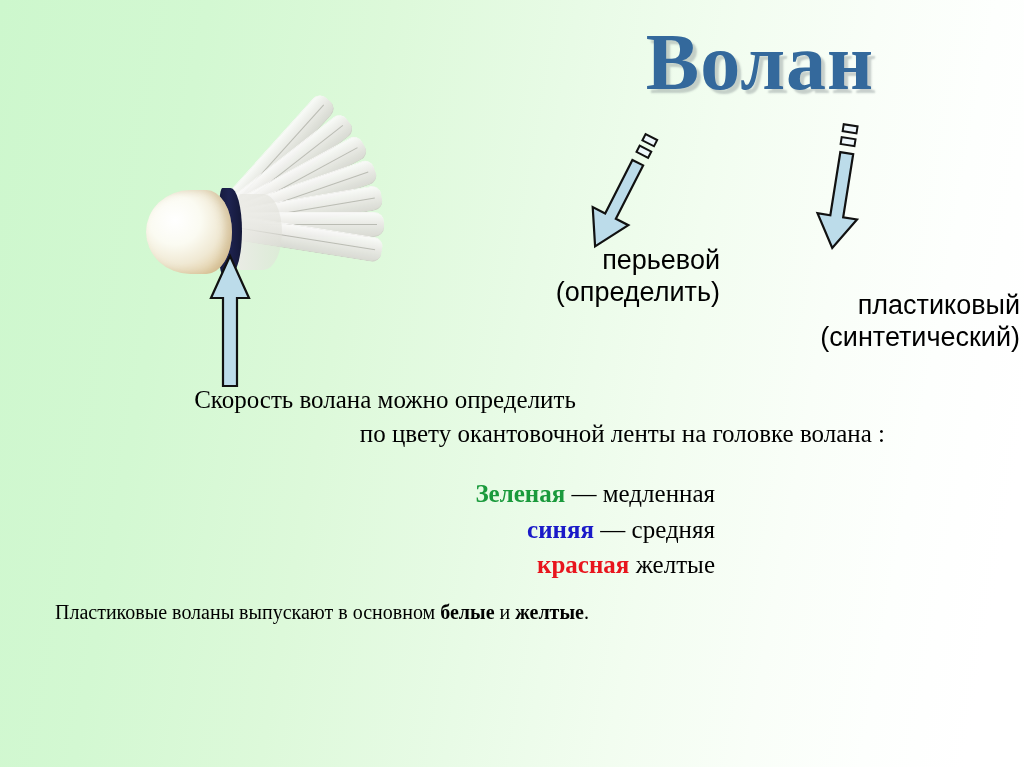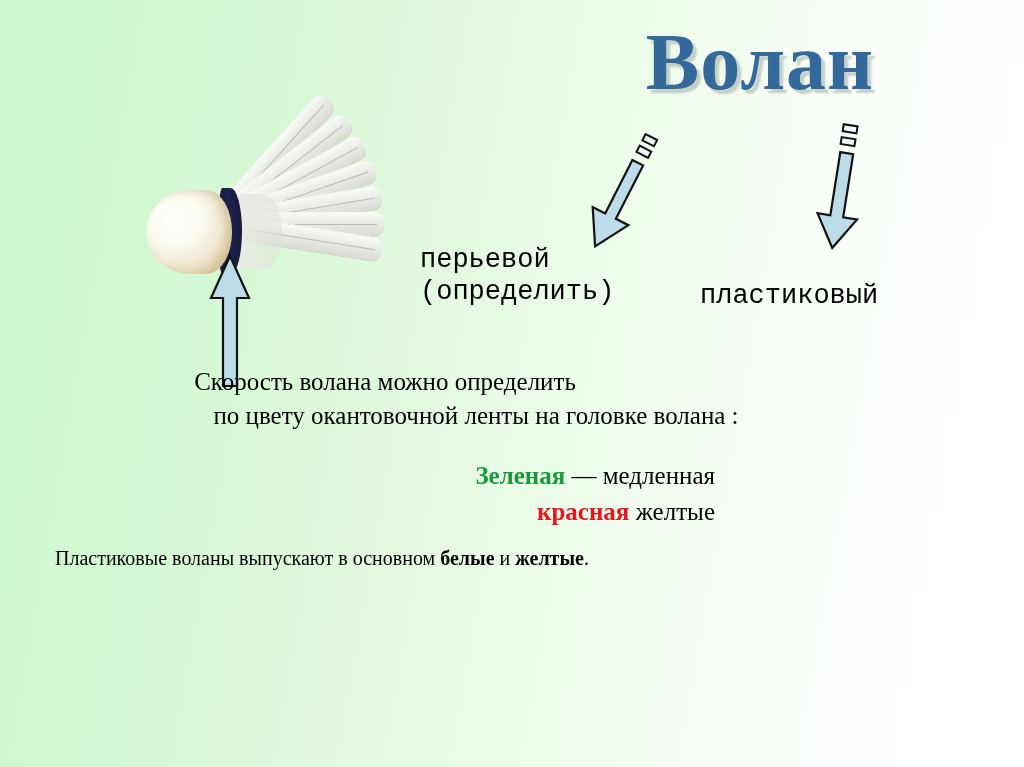--- a/index.html
+++ b/index.html
@@ -115,53 +115,53 @@
     background: linear-gradient(90deg, rgba(235,235,230,0.95), rgba(222,222,214,0.5));
     border-radius: 10% 40% 40% 10% / 50% 50% 50% 50%;
   }
 
   
   .arrow-svg { position: absolute; overflow: visible; }
 
   
   .lbl {
     position: absolute;
-    font-family: Liberation Mono, monospace;
+    font-family: Liberation Sans, sans-serif;
     color: #000000;
     line-height: 1.18;
-    text-align: left;
+    text-align: right;
     white-space: nowrap;
   }
   #lbl-feather {
     left: 420px;
     top: 245px;
     width: 300px;
     font-size: 27px;
   }
   #lbl-plastic {
     left: 700px;
-    top: 281px;
+    top: 290px;
     width: 320px;
     font-size: 27px;
   }
 
   
   #body-text {
     position: absolute;
     left: 55px;
-    top: 365px;
+    top: 383px;
     width: 830px;
     font-family: "Liberation Serif", "DejaVu Serif", serif;
     font-size: 25px;
     color: #000000;
     line-height: 1.34;
   }
   #body-text .ln { white-space: nowrap; }
   #intro-1 { text-align: center; width: 660px; }
-  #intro-2 { text-align: center; padding-left: 12px; }
+  #intro-2 { text-align: right; padding-left: 12px; }
 
   #color-list {
     margin-top: 26px;
     text-align: right;
     width: 660px;
     line-height: 1.42;
   }
   .clr-green  { color: #1a9a3c; font-weight: bold; }
   .clr-blue   { color: #1a1ac8; font-weight: bold; }
   .clr-red    { color: #e8151d; font-weight: bold; }
@@ -215,33 +215,39 @@
     </g>
   </svg>
 
   <div class="lbl" id="lbl-feather">
     <div>перьевой</div>
     <div>(определить)</div>
   </div>
 
   <div class="lbl" id="lbl-plastic">
     <div>пластиковый</div>
+    <div>(синтетический)</div>
   </div>
 
   <div id="body-text">
     <div class="ln" id="intro-1">Скорость волана можно определить</div>
     <div class="ln" id="intro-2">по цвету окантовочной ленты на головке волана :</div>
 
     <div id="color-list">
       <div class="ln">
         <span class="clr-green">Зеленая</span>
         <span class="dash">—</span>
         <span>медленная</span>
       </div>
       <div class="ln">
+        <span class="clr-blue">синяя</span>
+        <span class="dash">—</span>
+        <span>средняя</span>
+      </div>
+      <div class="ln">
         <span class="clr-red">красная</span>
         <span>желтые</span>
       </div>
     </div>
 
     <div class="ln" id="final-line">
       <span>Пластиковые воланы выпускают в основном </span><b>белые</b><span> и </span><b>желтые</b><span>.</span>
     </div>
   </div>
 

